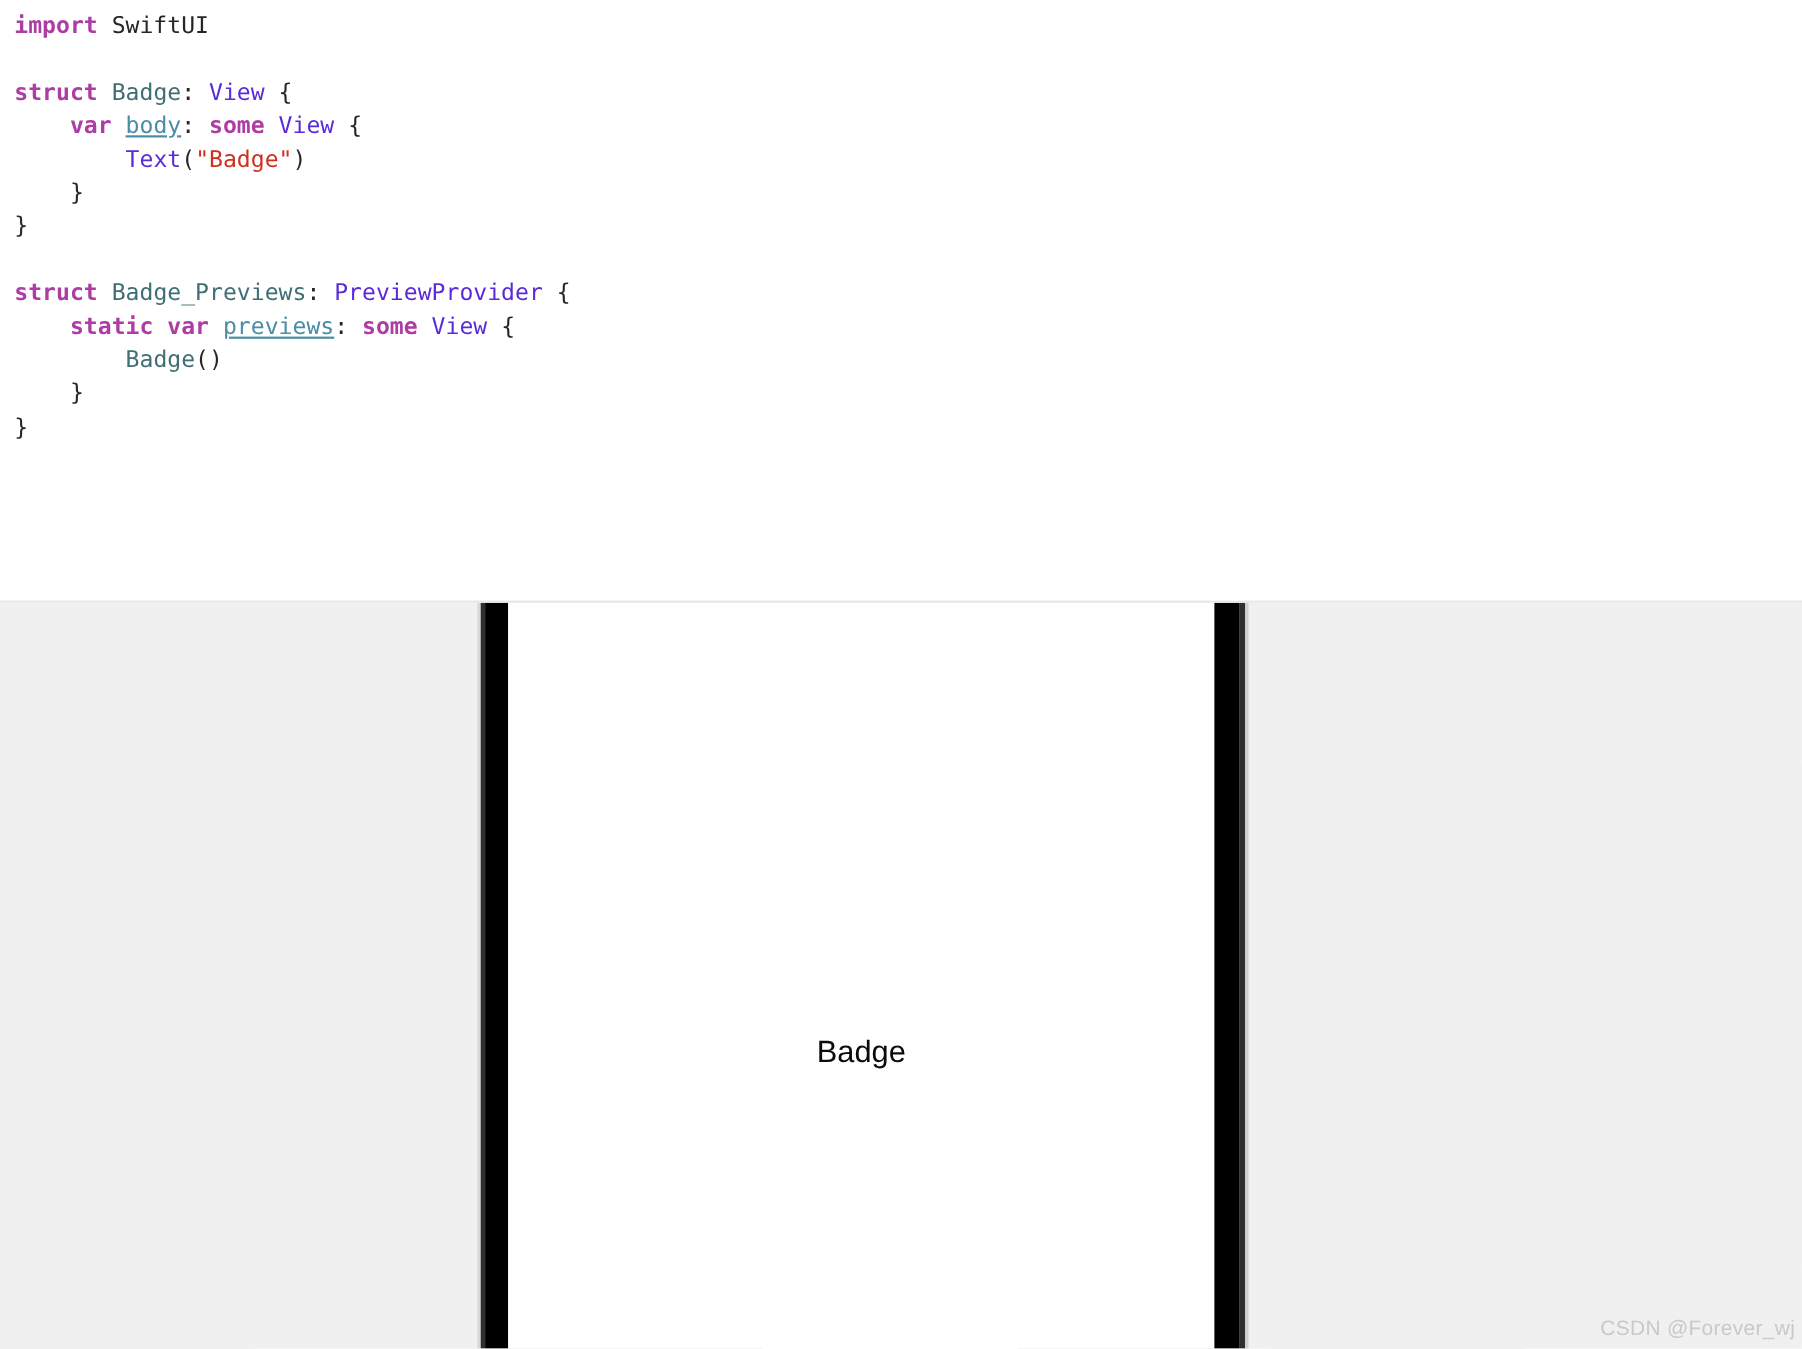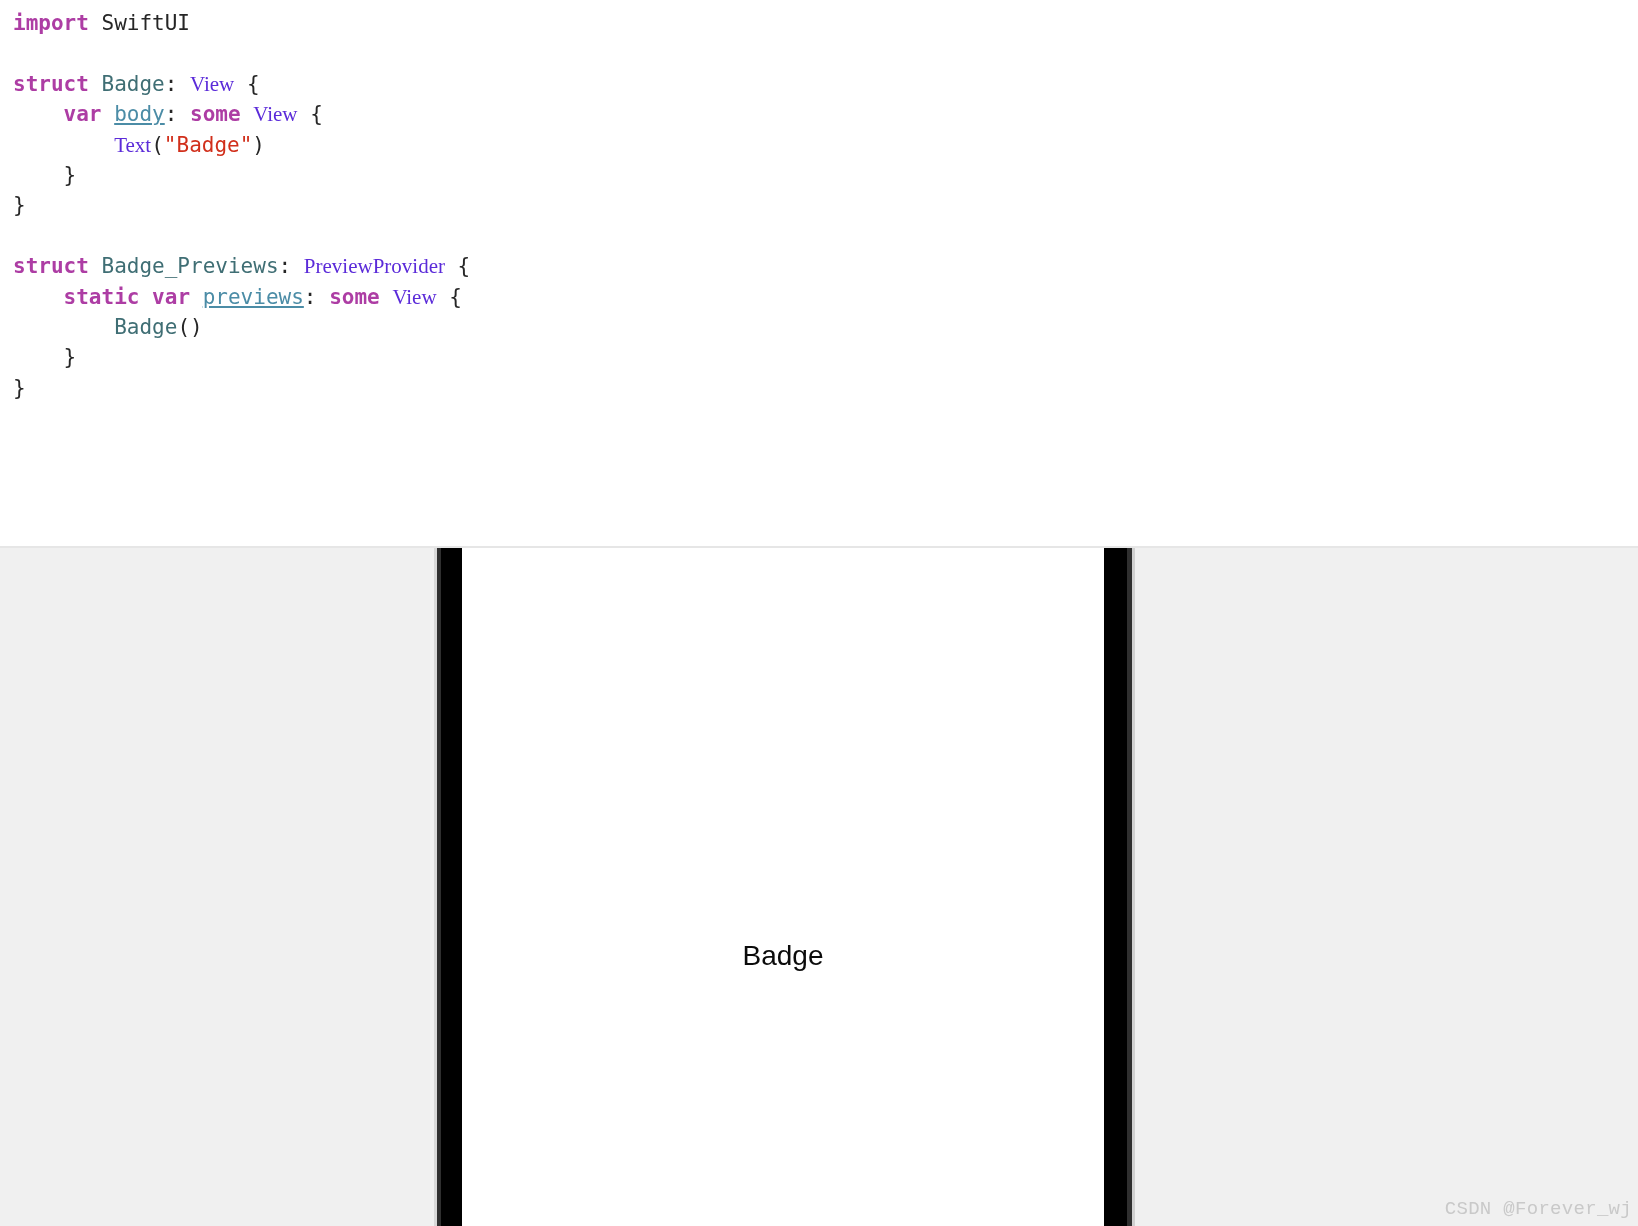--- a/index.html
+++ b/index.html
@@ -38,21 +38,21 @@
     white-space: pre;
     color: #262626;
     letter-spacing: 0px;
   }
   .line {
     height: 30.4px;
     white-space: pre;
   }
   .tok-kw      { color: #ad3da4; font-weight: bold; }
   .tok-type    { color: #3f6e74; }
-  .tok-proto   { color: #5b2bd9; font-family: Liberation Serif, serif; }
+  .tok-proto   { color: #5b2bd9; }
   .tok-plain   { color: #262626; }
   .tok-string  { color: #d12f1b; }
   .tok-prop    { color: #4b8ca6; text-decoration: underline; }
 
   
   .divider {
     position: absolute;
     left: 0;
     top: 546px;
     width: 1638px;
@@ -126,21 +126,21 @@
     font-size: 28px;
     color: #0b0b0b;
     line-height: 34px;
   }
 
   
   .watermark {
     position: absolute;
     right: 6px;
     bottom: 6px;
-    font-family: Liberation Mono, monospace;
+    font-family: Liberation Sans, sans-serif;
     font-size: 19px;
     color: #c9c9c9;
     letter-spacing: 0.3px;
     user-select: none;
   }
 </style>
 </head>
 <body>
 
 <div id="app">

